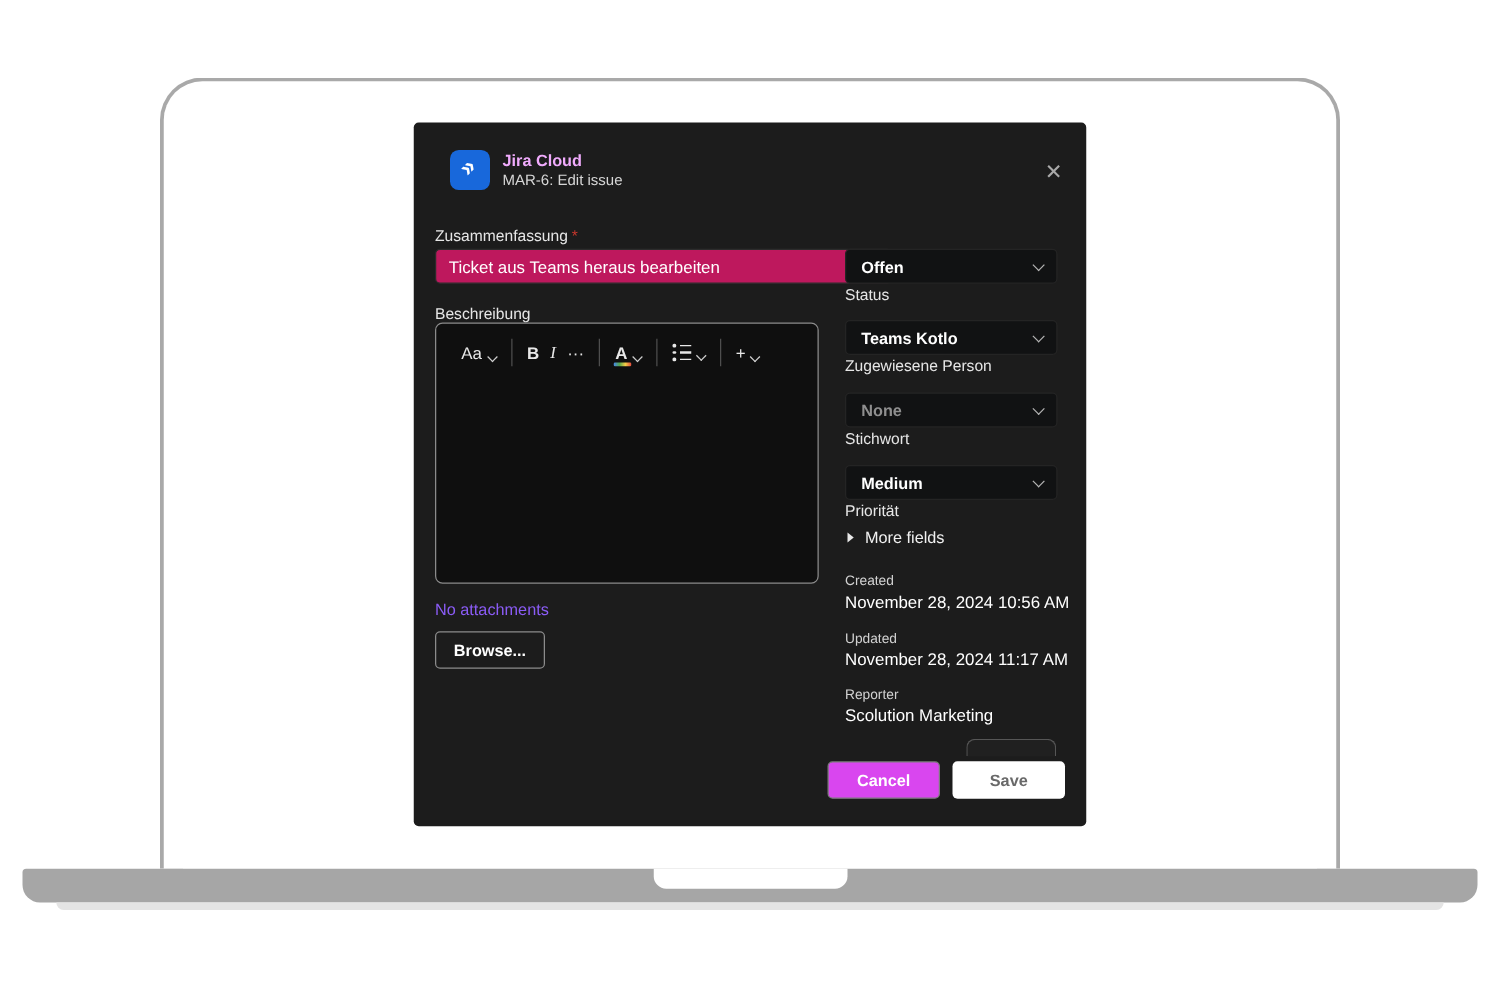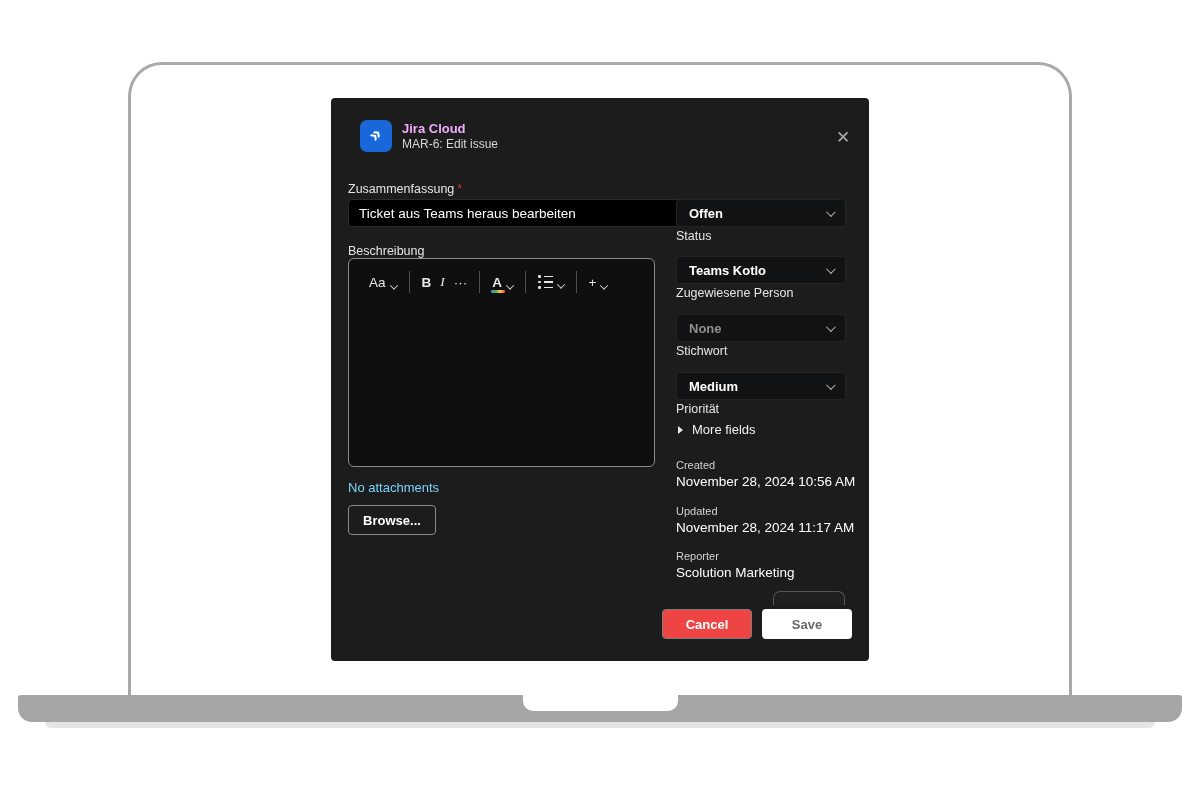--- a/index.html
+++ b/index.html
@@ -33,21 +33,21 @@
   .close-btn { position:absolute; left:499px; top:26px; width:26px; height:26px;
                color:#a9a9a9; font-size:17px; display:flex; align-items:center;
                justify-content:center; cursor:pointer; }
 
   .lbl { font-size:12.5px; color:#e6e6e6; }
   .req { color:#c9372c; margin-left:3px; }
 
   
   .sum-label { position:absolute; left:17px; top:84px; }
   .sum-input { position:absolute; left:17px; top:101px; width:366px; height:28px;
-               background:#000000; border:1px solid #2c2c2c; border-radius:4px;
+               background:#be185d; border:1px solid #2c2c2c; border-radius:4px;
                color:#ffffff; font-size:13.5px; padding:0 10px;
                font-family:"Liberation Sans", sans-serif; }
   .desc-label { position:absolute; left:17px; top:146px; }
   .editor { position:absolute; left:17px; top:160px; width:307px; height:209px;
             background:#0f0f0f; border:1px solid #8b8b8b; border-radius:6px; }
   .toolbar { display:flex; align-items:center; gap:9px; padding:12px 0 0 20px;
              color:#e8e8e8; font-size:13.5px; }
   .tb-item { display:flex; align-items:flex-end; gap:5px; cursor:pointer; }
   .tb-sep { width:1px; height:22px; background:#4e4e4e; margin:0 3px; }
   .tb-bold { font-weight:bold; }
@@ -56,21 +56,21 @@
   .rainbow { position:absolute; left:-1px; bottom:-3px; width:14px; height:3px;
              border-radius:1px;
              background:linear-gradient(90deg,#4688ec,#57a64a,#f5cd47,#e2483d); }
   .chev { width:6px; height:6px; border-right:1.6px solid #cfcfcf;
           border-bottom:1.6px solid #cfcfcf; transform:rotate(45deg) translate(-1px,-1px); }
   .list-glyph { display:flex; flex-direction:column; gap:3px; }
   .list-glyph i { display:flex; align-items:center; gap:3px; }
   .list-glyph b { width:2.5px; height:2.5px; border-radius:50%; background:#e8e8e8; }
   .list-glyph s { width:9px; height:1.6px; background:#e8e8e8; display:block; }
 
-  .no-attach { position:absolute; left:17px; top:382px; font-size:13px; color:#7dd3fc; }
+  .no-attach { position:absolute; left:17px; top:382px; font-size:13px; color:#8b5cf6; }
   .browse-btn { position:absolute; left:17px; top:407px; width:88px; height:30px;
                 background:transparent; border:1px solid #8b8b8b; border-radius:4px;
                 color:#ffffff; font-size:13px; font-weight:bold; cursor:pointer;
                 font-family:"Liberation Sans", sans-serif; }
 
   
   .rc-label { position:absolute; left:345px;margin-top:47px; }
   .dropdown { position:absolute; left:345px; width:170px; height:28px;
               background:#111213; border:1px solid #242424; border-radius:4px;
               display:flex; align-items:center; justify-content:space-between;
@@ -87,21 +87,21 @@
   .more-fields span { font-size:13px; color:#f0f0f0; }
 
   .meta-label { position:absolute; left:345px; font-size:11px; color:#d2d2d2; }
   .meta-value { position:absolute; left:345px; font-size:13.5px; color:#ffffff; }
 
   .peek-box { position:absolute; left:442px; top:493px; width:72px; height:14px;
               background:#202020; border:1px solid #565656; border-bottom:none;
               border-radius:7px 7px 0 0; }
 
   .cancel-btn { position:absolute; left:331px; top:511px; width:90px; height:30px;
-                background:#ef4444; border:1px solid #7d7d7d; border-radius:4px;
+                background:#d946ef; border:1px solid #7d7d7d; border-radius:4px;
                 color:#ffffff; font-size:13px; font-weight:bold; cursor:pointer;
                 font-family:"Liberation Sans", sans-serif; }
   .save-btn { position:absolute; left:431px; top:511px; width:90px; height:30px;
               background:#ffffff; border:none; border-radius:4px;
               color:#696969; font-size:13px; font-weight:bold;
               font-family:"Liberation Sans", sans-serif; }
 </style>
 </head>
 <body>
 

